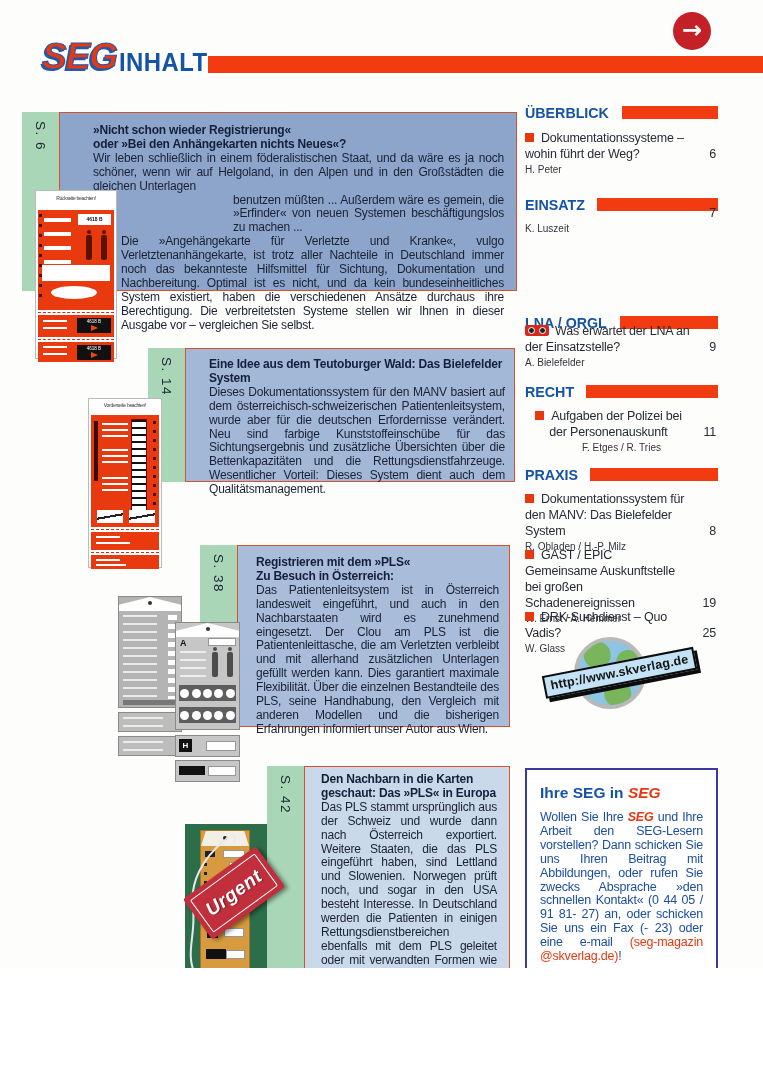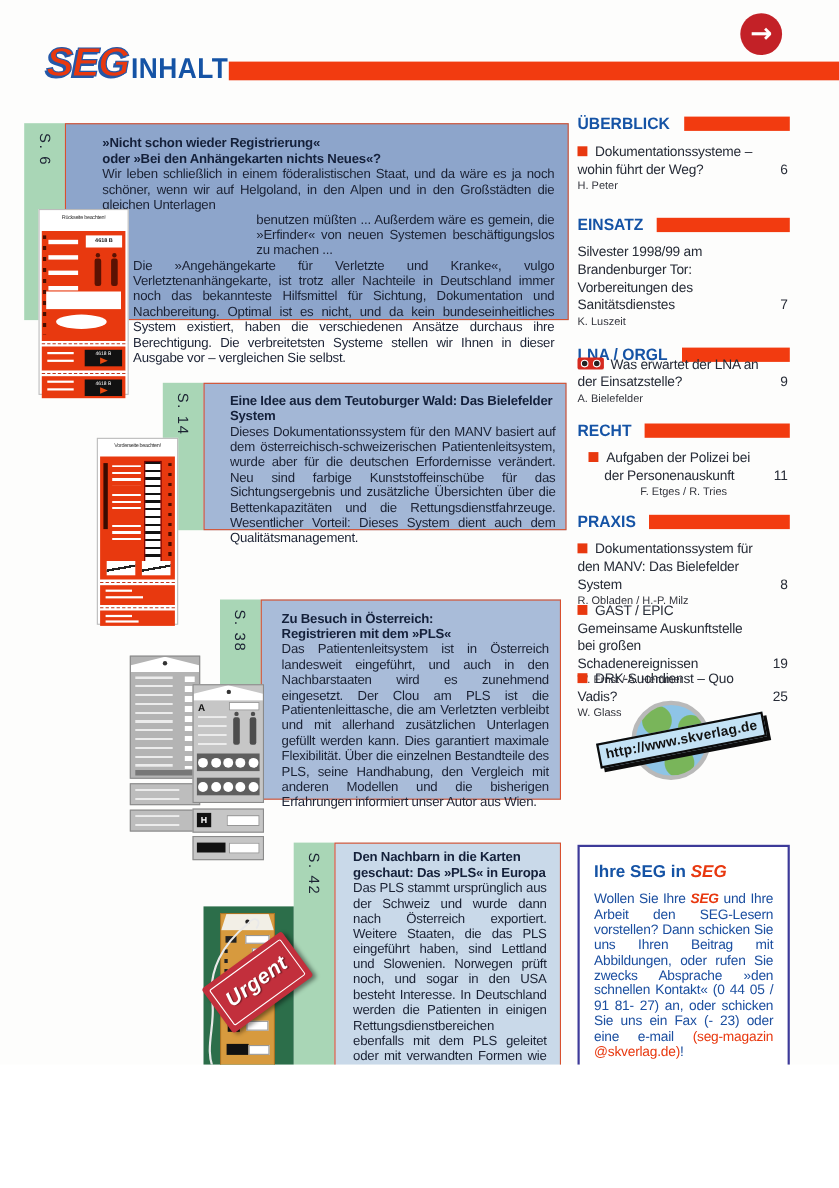--- a/index.html
+++ b/index.html
@@ -161,22 +161,22 @@
       <div class="ftitle">Eine Idee aus dem Teutoburger Wald: Das Bielefelder System</div>
       <div class="fbody">Dieses Dokumentationssystem für den MANV basiert auf dem österreichisch-schweizerischen Patientenleitsystem, wurde aber für die deutschen Erfordernisse verändert. Neu sind farbige Kunststoffeinschübe für das Sichtungsergebnis und zusätzliche Übersichten über die Bettenkapazitäten und die Rettungsdienstfahrzeuge. Wesentlicher Vorteil: Dieses System dient auch dem Qualitätsmanagement.</div>
     </div>
   </div>
 
   <div class="tab" style="left:200px;top:545px;height:182px;">
     <span class="tabtxt">S. 38</span>
   </div>
   <div class="fbox" style="left:237px;top:545px;width:273px;height:182px;background:#a9bcd9;">
     <div style="padding:10px 10px 0 18px;">
+      <div class="ftitle">Registrieren mit dem »PLS«</div>
       <div class="ftitle">Zu Besuch in Österreich:</div>
-      <div class="ftitle">Registrieren mit dem »PLS«</div>
       <div class="fbody">Das Patientenleitsystem ist in Österreich landesweit eingeführt, und auch in den Nachbarstaaten wird es zunehmend eingesetzt. Der Clou am PLS ist die Patientenleittasche, die am Verletzten verbleibt und mit allerhand zusätzlichen Unterlagen gefüllt werden kann. Dies garantiert maximale Flexibilität. Über die einzelnen Bestandteile des PLS, seine Handhabung, den Vergleich mit anderen Modellen und die bisherigen Erfahrungen informiert unser Autor aus Wien.</div>
     </div>
   </div>
 
   <div class="tab" style="left:267px;top:766px;height:211px;">
     <span class="tabtxt">S. 42</span>
   </div>
   <div class="fbox" style="left:304px;top:766px;width:206px;height:211px;background:#c9d9e9;">
     <div style="padding:6px 12px 0 16px;">
       <div class="ftitle">Den Nachbarn in die Karten geschaut: Das »PLS« in Europa</div>
@@ -318,21 +318,21 @@
     <div class="titem" style="top:26px;">
       <div class="twrap"><span class="bullet"></span><span>Dokumentationssysteme – wohin führt der Weg?</span><span class="pg">6</span></div>
       <div class="tauthor">H. Peter</div>
     </div>
 
     <div class="sech" style="top:92px;">
       <span class="lbl">EINSATZ</span>
         <div class="bar"></div>
     </div>
     <div class="titem" style="top:117px;">
-      <div class="twrap"><span>Silvester 1998/99 am Brandenburger Tor: Vorbereitungen des Sanitätsdienstes</span><span class="pg">7</span></div>
+      <div class="twrap"><span class="pg">7</span></div>
       <div class="tauthor">K. Luszeit</div>
     </div>
 
     <div class="sech" style="top:210px;">
       <span class="lbl">LNA / ORGL</span>
         <div class="bar"></div>
     </div>
     <div class="titem" style="top:219px;">
       <div class="twrap"><span class="goggles"><i class="l"></i><i class="r"></i></span><span>Was erwartet der LNA an der Einsatzstelle?</span><span class="pg">9</span></div>
       <div class="tauthor">A. Bielefelder</div>

